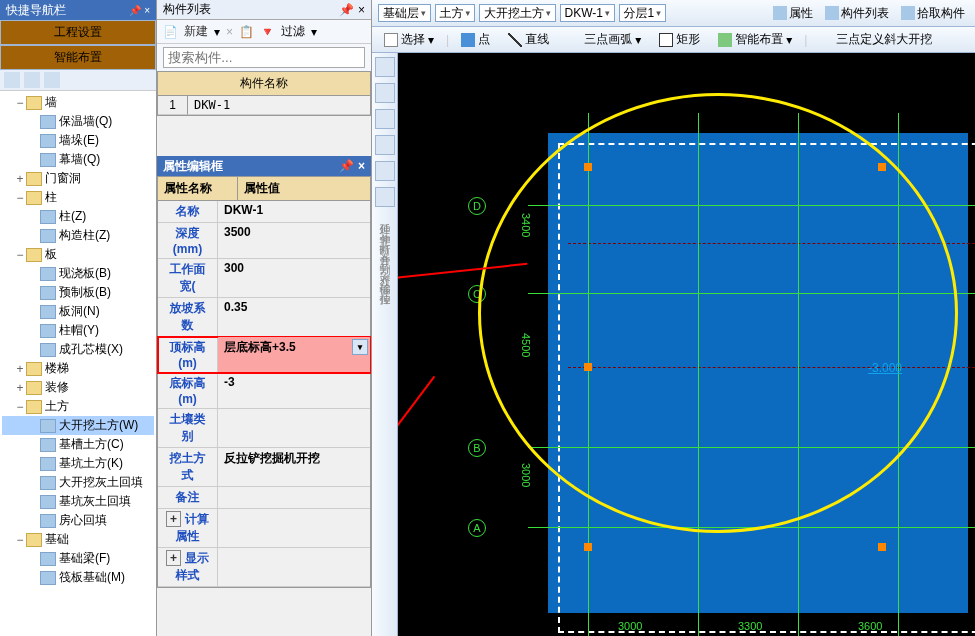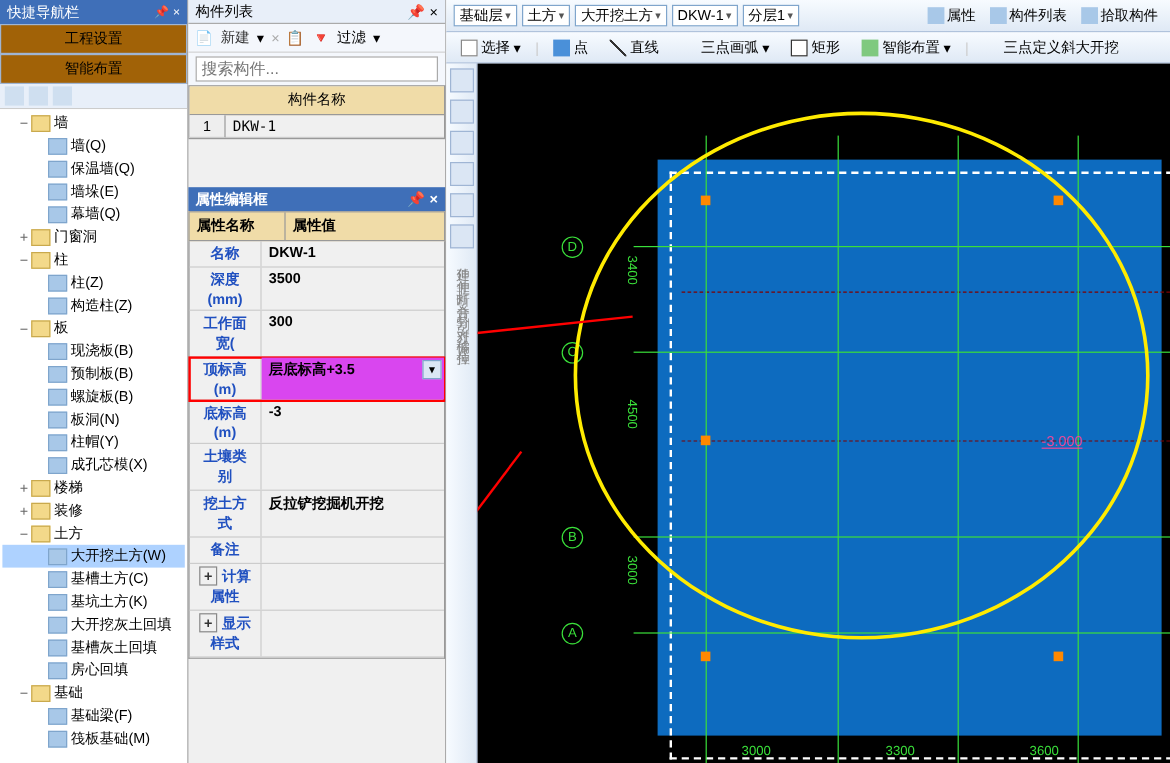--- a/index.html
+++ b/index.html
@@ -43,21 +43,21 @@
 .prop-header { background: #3f6fb8; color: #fff; padding: 2px 6px; display: flex; justify-content: space-between; height: 20px; align-items: center; }
 .prop-head-row { display: flex; background: #f0dca8; border: 1px solid #999; }
 .prop-head-row div { padding: 3px 6px; }
 .prop-head-row .pn { width: 80px; border-right: 1px solid #999; }
 .prop-head-row .pv { flex: 1; }
 .prop-rows { border: 1px solid #999; border-top: none; }
 .prop-row { display: flex; border-bottom: 1px solid #ccc; min-height: 20px; align-items: stretch; }
 .prop-row .pn { width: 60px; border-right: 1px solid #ccc; padding: 2px 6px; color: #2050c0; text-align: center; }
 .prop-row .pv { flex: 1; padding: 2px 6px; position: relative; }
 .prop-row.highlight { outline: 2px solid red; outline-offset: -1px; }
-.prop-row.highlight .pv { background: #d946ef; }
+.prop-row.highlight .pv { background: #fca5a5; }
 .prop-row .pv .dd { position: absolute; right: 2px; top: 2px; width: 16px; height: 16px; background: #dbe6f4; border: 1px solid #7fa5cc; text-align: center; line-height: 14px; font-size: 9px; }
 
 
 .right { flex: 1; display: flex; flex-direction: column; background: #fff; position: relative; }
 .r-toolbar { background: linear-gradient(#f7fbff,#dfe9f5); border-bottom: 1px solid #9fb5d4; padding: 13px 6px; display: flex; align-items: center; gap: 4px; flex-wrap: nowrap; height: 26px; }
 .r-toolbar .combo { border: 1px solid #7fa5cc; background: #fff; padding: 1px 4px; height: 18px; display: inline-flex; align-items: center; gap: 2px; }
 .r-toolbar .combo .arr { font-size: 9px; color: #555; }
 .r-toolbar .btn { padding: 1px 4px; cursor: pointer; display: inline-flex; align-items: center; gap: 2px; height: 18px; }
 .r-toolbar .btn .ic { width: 14px; height: 14px; background: #a8c8e8; display: inline-block; }
 .r-toolbar2 { background: linear-gradient(#f7fbff,#dfe9f5); border-bottom: 1px solid #9fb5d4; padding: 3px 6px; display: flex; align-items: center; gap: 6px; height: 26px; }
@@ -71,21 +71,21 @@
 
 .canvas { flex: 1; background: #000; position: relative; overflow: hidden; }
 .grid-rect { position: absolute; left: 150px; top: 80px; width: 420px; height: 480px; background: #0d6bbf; }
 .dash-border { position: absolute; left: 160px; top: 90px; width: 440px; height: 490px; border: 2px dashed #fff; }
 .grid-line-h { position: absolute; left: 130px; right: 0; height: 0; border-top: 1px solid #3adf3a; }
 .grid-line-v { position: absolute; top: 60px; bottom: 0; width: 0; border-left: 1px solid #3adf3a; }
 .grid-dash-h { position: absolute; left: 150px; right: 0; height: 0; border-top: 1px dashed #7f0000; }
 .axis-label { position: absolute; color: #3adf3a; font-size: 11px; border: 1px solid #3adf3a; border-radius: 50%; width: 18px; height: 18px; text-align: center; line-height: 16px; }
 .axis-num { position: absolute; color: #3adf3a; font-size: 11px; }
 .handle { position: absolute; width: 8px; height: 8px; background: #ff8800; }
-.level-text { position: absolute; color: #ec4899; font-size: 12px; text-decoration: underline; }
+.level-text { position: absolute; color: #0ea5e9; font-size: 12px; text-decoration: underline; }
 .big-circle { position: absolute; left: 80px; top: 40px; width: 480px; height: 440px; border: 3px solid #ffeb00; border-radius: 50%; }
 
 
 .red-line { position: absolute; background: red; height: 2px; transform-origin: left center; }
 
 .vert-dim { position: absolute; color: #3adf3a; font-size: 11px; writing-mode: vertical-rl; }
 </style>
 </head>
 <body>
 
@@ -107,25 +107,20 @@
     </div>
     <div class="tree" id="tree">
         <div class="tree-node indent-1">
           <span class="expander">−</span>
           <span class="ticon folder"></span>
           <span>墙</span>
         </div>
         <div class="tree-node indent-2">
           <span class="expander"></span>
           <span class="ticon leaf"></span>
-          <span>墙(Q)</span>
-        </div>
-        <div class="tree-node indent-2">
-          <span class="expander"></span>
-          <span class="ticon leaf"></span>
           <span>保温墙(Q)</span>
         </div>
         <div class="tree-node indent-2">
           <span class="expander"></span>
           <span class="ticon leaf"></span>
           <span>墙垛(E)</span>
         </div>
         <div class="tree-node indent-2">
           <span class="expander"></span>
           <span class="ticon leaf"></span>
@@ -162,25 +157,20 @@
           <span>现浇板(B)</span>
         </div>
         <div class="tree-node indent-2">
           <span class="expander"></span>
           <span class="ticon leaf"></span>
           <span>预制板(B)</span>
         </div>
         <div class="tree-node indent-2">
           <span class="expander"></span>
           <span class="ticon leaf"></span>
-          <span>螺旋板(B)</span>
-        </div>
-        <div class="tree-node indent-2">
-          <span class="expander"></span>
-          <span class="ticon leaf"></span>
           <span>板洞(N)</span>
         </div>
         <div class="tree-node indent-2">
           <span class="expander"></span>
           <span class="ticon leaf"></span>
           <span>柱帽(Y)</span>
         </div>
         <div class="tree-node indent-2">
           <span class="expander"></span>
           <span class="ticon leaf"></span>
@@ -217,21 +207,21 @@
           <span>基坑土方(K)</span>
         </div>
         <div class="tree-node indent-2">
           <span class="expander"></span>
           <span class="ticon leaf"></span>
           <span>大开挖灰土回填</span>
         </div>
         <div class="tree-node indent-2">
           <span class="expander"></span>
           <span class="ticon leaf"></span>
-          <span>基槽灰土回填</span>
+          <span>基坑灰土回填</span>
         </div>
         <div class="tree-node indent-2">
           <span class="expander"></span>
           <span class="ticon leaf"></span>
           <span>房心回填</span>
         </div>
         <div class="tree-node indent-1">
           <span class="expander">−</span>
           <span class="ticon folder"></span>
           <span>基础</span>
@@ -290,20 +280,24 @@
             <div class="pv">DKW-1</div>
           </div>
           <div class="prop-row">
             <div class="pn">深度(mm)</div>
             <div class="pv">3500</div>
           </div>
           <div class="prop-row">
             <div class="pn">工作面宽(</div>
             <div class="pv">300</div>
           </div>
+          <div class="prop-row">
+            <div class="pn">放坡系数</div>
+            <div class="pv">0.35</div>
+          </div>
           <div class="prop-row highlight">
             <div class="pn">顶标高(m)</div>
             <div class="pv">层底标高+3.5<span class="dd">▾</span></div>
           </div>
           <div class="prop-row">
             <div class="pn">底标高(m)</div>
             <div class="pv">-3</div>
           </div>
           <div class="prop-row">
             <div class="pn">土壤类别</div>

